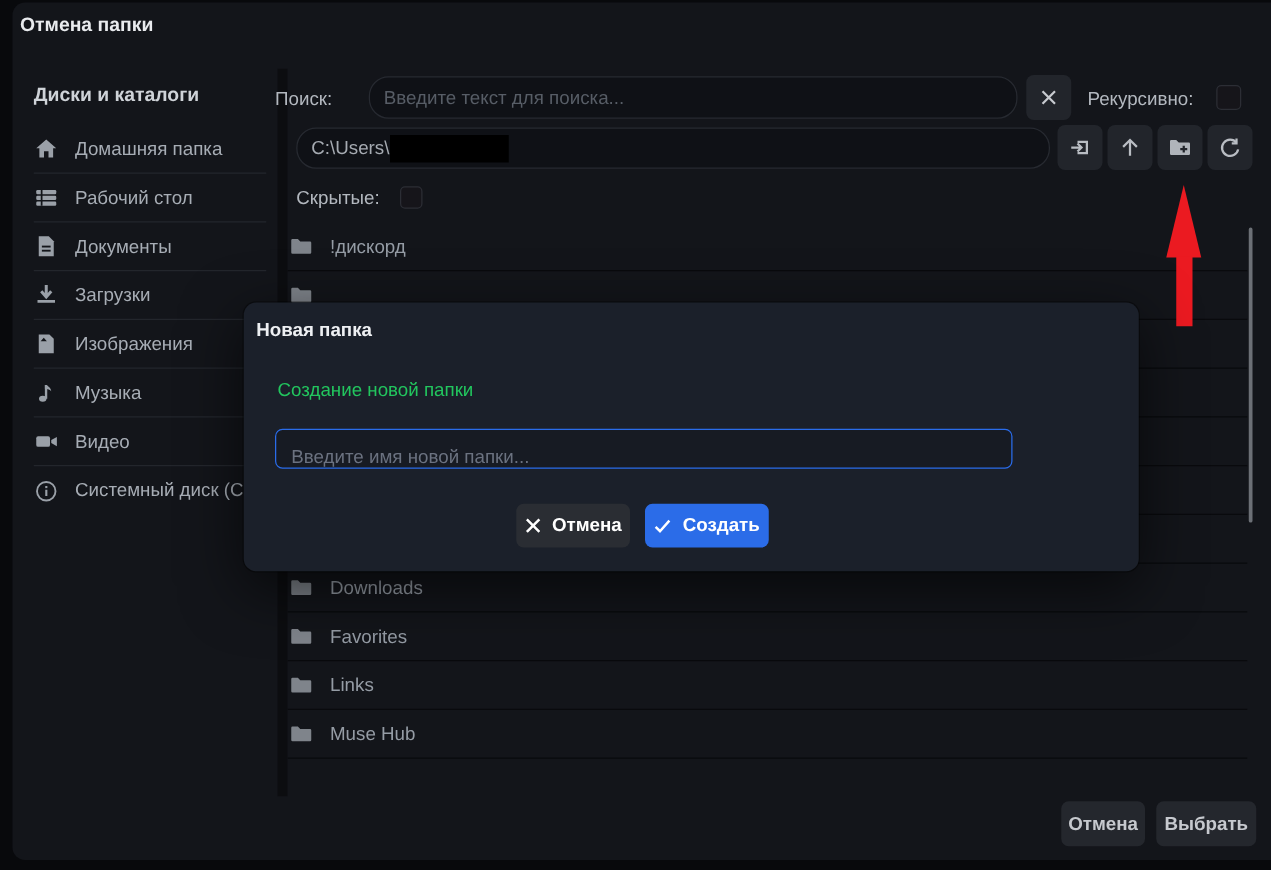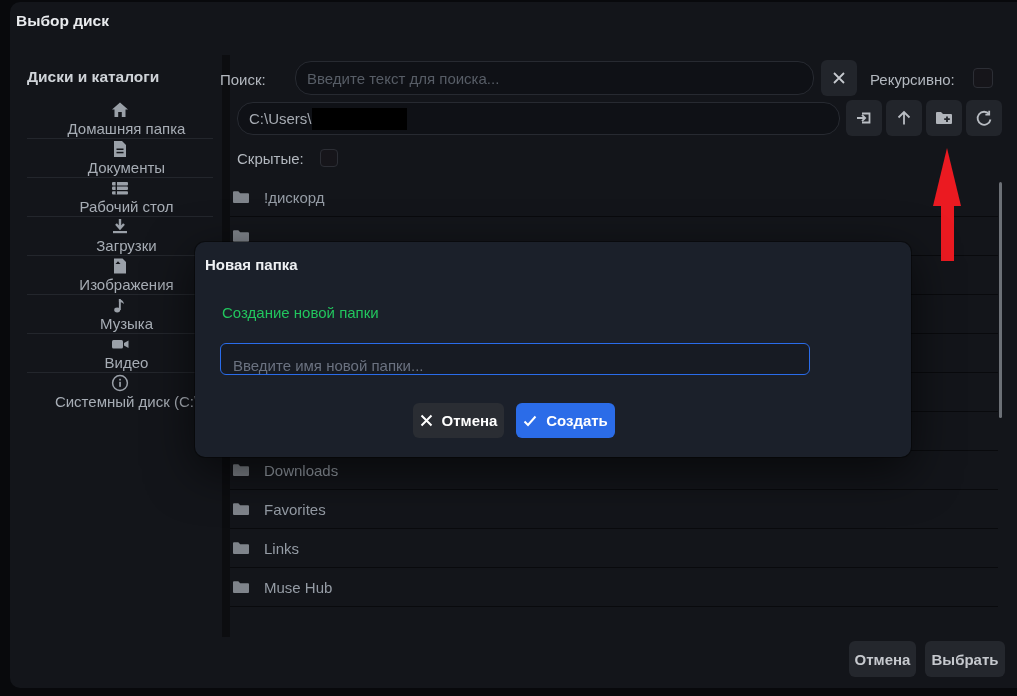--- a/index.html
+++ b/index.html
@@ -16,21 +16,21 @@
     background:#13151a; border-radius:10px 0 0 10px;
   }
   .abs { position:absolute; }
   .title { left:6px; top:10px; font-size:15.5px; font-weight:700; color:#e9ebee; }
 
   
   .sb-header { left:17px; top:66px; width:186px; text-align:left;
     font-size:15.5px; font-weight:700; color:#cfd3d8; }
   .sidebar { left:0; top:98px; width:212px; }
   .sb-item { display:flex; align-items:center; height:39px; margin:0 9px 0 17px;
-    border-bottom:1px solid #23262c; cursor:pointer;flex-direction:column; }
+    border-bottom:1px solid #23262c; cursor:pointer; }
   .sb-item:last-child { border-bottom:none; }
   .sb-item .ic { width:20px; height:20px; display:flex; align-items:center; justify-content:center; flex:0 0 20px; }
   .sb-item .lbl { margin-left:13px; font-size:15px; color:#a7adb5; white-space:nowrap; }
   .vdivider { left:212px; top:53px; width:8px; height:582px; background:#0c0d10; }
 
   
   .field-label { font-size:15px; color:#b3b8bf; }
   .tinput { background:#0f1116; border:1px solid #272a31; border-radius:16px;
     display:flex; align-items:center; padding:0 11px; font-size:15px; color:#a6abb2; }
   .tinput .ph { color:#575d66; }
@@ -73,54 +73,54 @@
     background:#24272d; color:#c6c9ce; font-size:15px; font-weight:600; cursor:pointer;
     font-family:"Liberation Sans","DejaVu Sans",sans-serif; }
   .f-cancel { left:839px; width:67px; }
   .f-select { left:915px; width:80px; }
 </style>
 </head>
 <body>
 
 <div class="window">
 
-  <div class="abs title">Выбор диск</div>
+  <div class="abs title">Отмена папки</div>
 
   <div class="abs sb-header">Диски и каталоги</div>
   <div class="abs vdivider"></div>
 
   <div class="abs sidebar">
     <div class="sb-item">
       <span class="ic">
         <svg width="18" height="18" viewBox="0 0 18 18">
             <path d="M9 1.5 L17 8.5 H14.5 V16 H10.8 V11 H7.2 V16 H3.5 V8.5 H1 Z" fill="#9aa0a8"></path>
           </svg>
       </span>
       <span class="lbl">Домашняя папка</span>
-    </div>
-    <div class="sb-item">
-      <span class="ic">
-        <svg width="16" height="18" viewBox="0 0 16 18">
-          <path d="M2 1 H10 L14 5 V17 H2 Z" fill="#9aa0a8"></path>
-          <rect x="4.5" y="8.5" width="7" height="1.5" fill="#13151a"></rect>
-          <rect x="4.5" y="11.8" width="7" height="1.5" fill="#13151a"></rect>
-        </svg>
-      </span>
-      <span class="lbl">Документы</span>
     </div>
     <div class="sb-item">
       <span class="ic">
         <svg width="18" height="18" viewBox="0 0 18 18">
           <rect x="1" y="3" width="16" height="3.4" rx="1" fill="#9aa0a8"></rect>
           <rect x="1" y="7.6" width="16" height="3.4" rx="1" fill="#9aa0a8"></rect>
           <rect x="1" y="12.2" width="16" height="3.4" rx="1" fill="#9aa0a8"></rect>
           <rect x="4.6" y="3" width="1.4" height="12.6" fill="#13151a"></rect>
         </svg>
       </span>
       <span class="lbl">Рабочий стол</span>
+    </div>
+    <div class="sb-item">
+      <span class="ic">
+        <svg width="16" height="18" viewBox="0 0 16 18">
+          <path d="M2 1 H10 L14 5 V17 H2 Z" fill="#9aa0a8"></path>
+          <rect x="4.5" y="8.5" width="7" height="1.5" fill="#13151a"></rect>
+          <rect x="4.5" y="11.8" width="7" height="1.5" fill="#13151a"></rect>
+        </svg>
+      </span>
+      <span class="lbl">Документы</span>
     </div>
     <div class="sb-item">
       <span class="ic">
         <svg width="18" height="18" viewBox="0 0 18 18">
           <path d="M9 1 V9 M5 6 L9 10.5 L13 6" stroke="#9aa0a8" stroke-width="2.4" fill="none"></path>
           <rect x="2" y="13" width="14" height="2.2" fill="#9aa0a8"></rect>
         </svg>
       </span>
       <span class="lbl">Загрузки</span>
     </div>

